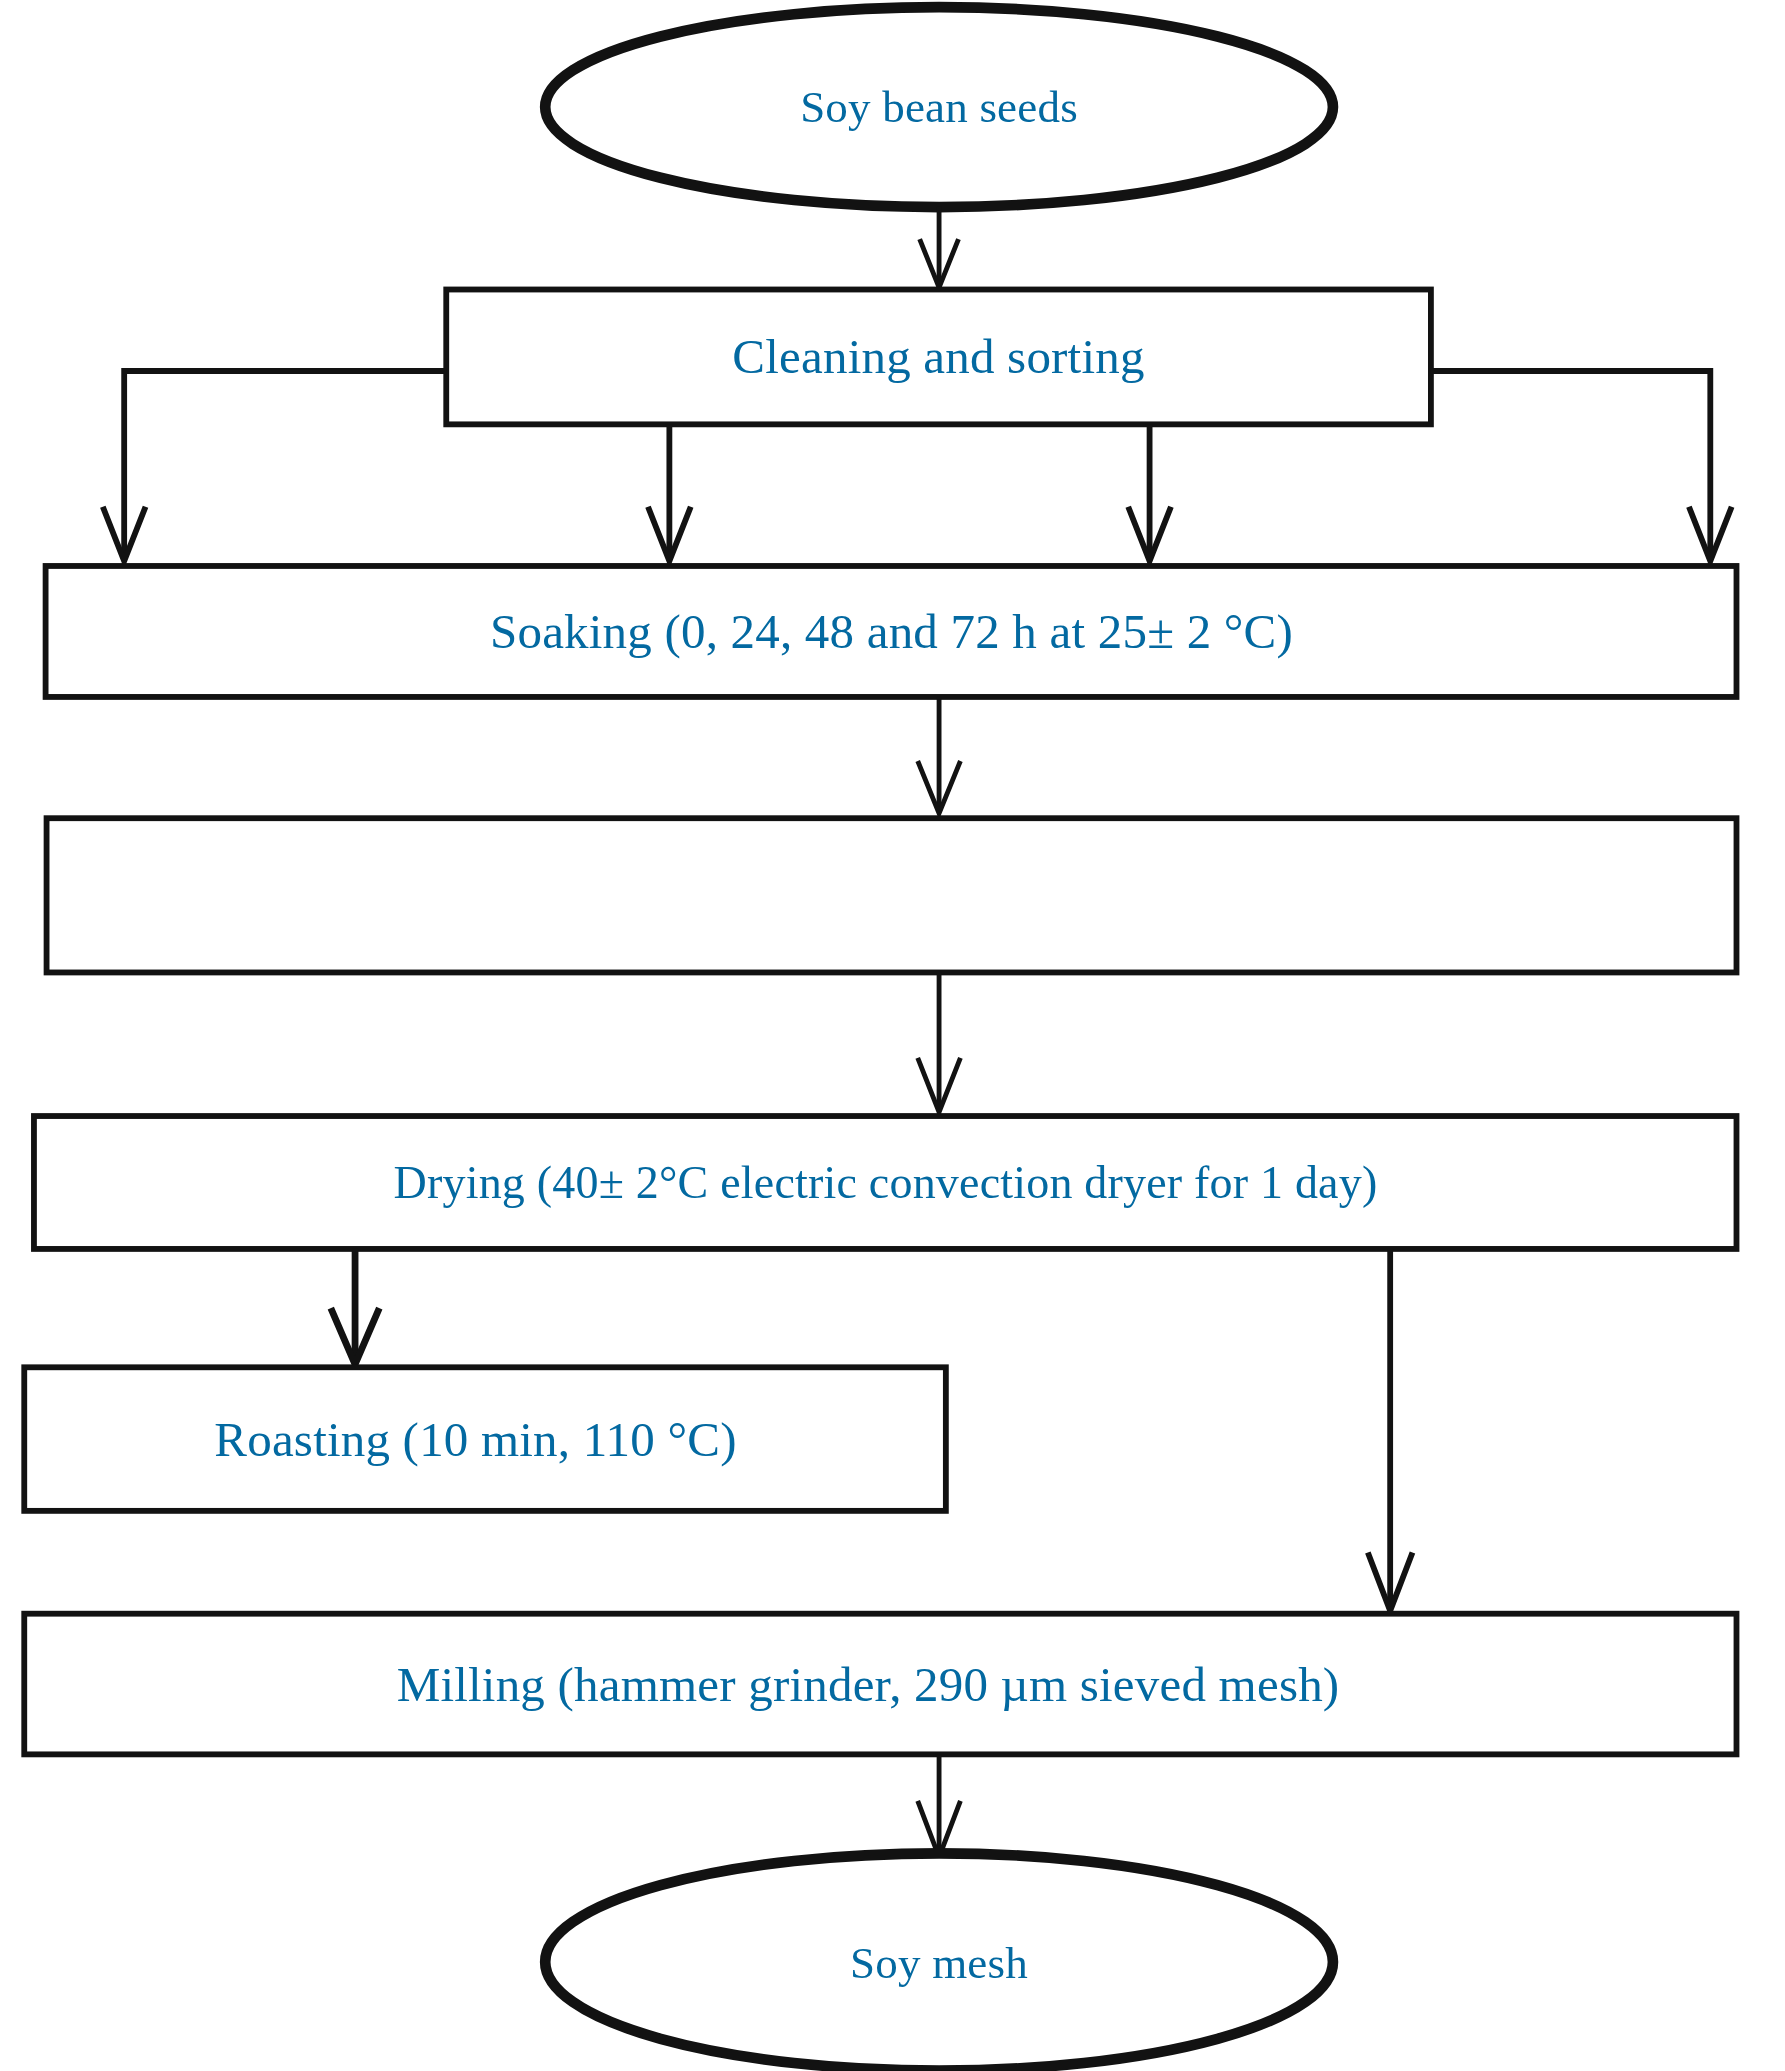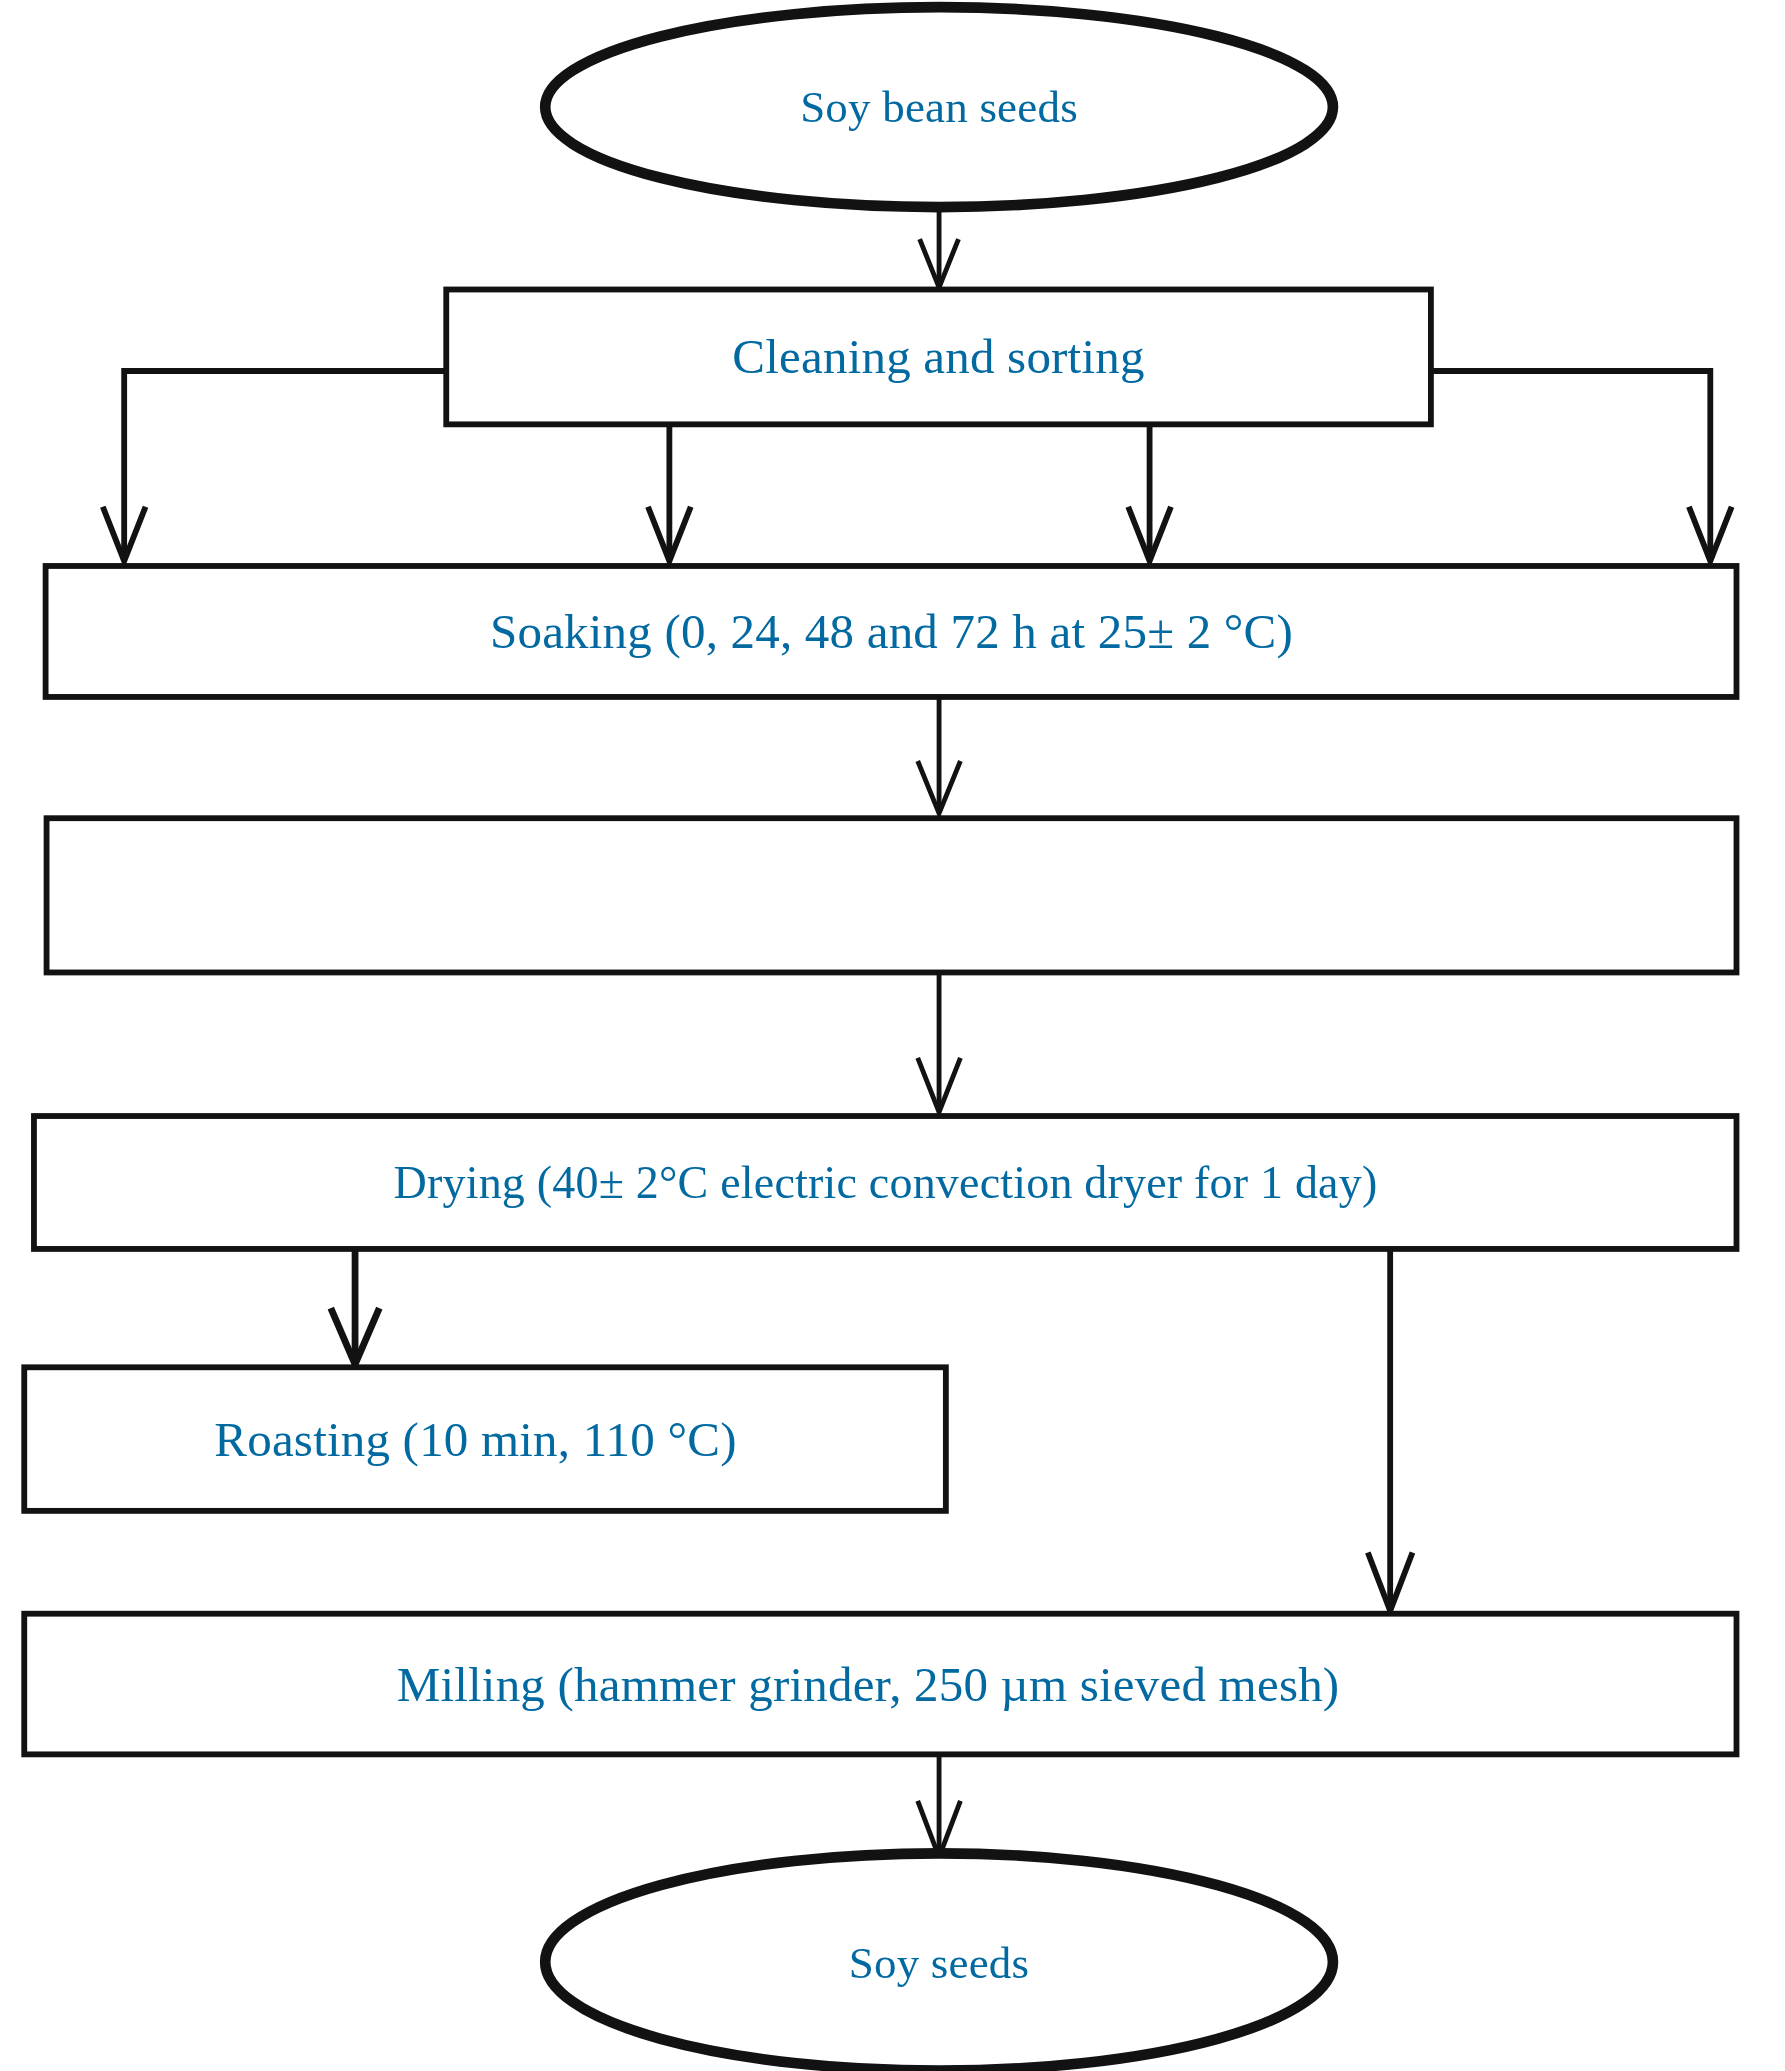--- a/index.html
+++ b/index.html
@@ -117,18 +117,18 @@
 
   <div class="node-label process-label" style="left:446px; top:291px; width:985px; height:131px;">Cleaning and sorting</div>
 
   <div class="node-label process-label" style="left:46px; top:568px; width:1691px; height:127px;">Soaking (0, 24, 48 and 72 h at 25± 2 °C)</div>
 
 
   <div class="node-label process-label small" style="left:34px; top:1118px; width:1703px; height:129px;">Drying (40± 2°C electric convection dryer for 1 day)</div>
 
   <div class="node-label process-label" style="left:68px; top:1369px; width:815px; height:140px; justify-content:center;">Roasting (10 min, 110 °C)</div>
 
-  <div class="node-label process-label" style="left:24px; top:1616px; width:1688px; height:137px;">Milling (hammer grinder, 250 µm sieved mesh)</div>
+  <div class="node-label process-label" style="left:24px; top:1616px; width:1688px; height:137px;">Milling (hammer grinder, 290 µm sieved mesh)</div>
 
-  <div class="node-label terminator-label" style="left:545px; top:1916px; width:788px; height:93px;">Soy seeds</div>
+  <div class="node-label terminator-label" style="left:545px; top:1916px; width:788px; height:93px;">Soy mesh</div>
 
 </div>
 
 
 </body></html>

